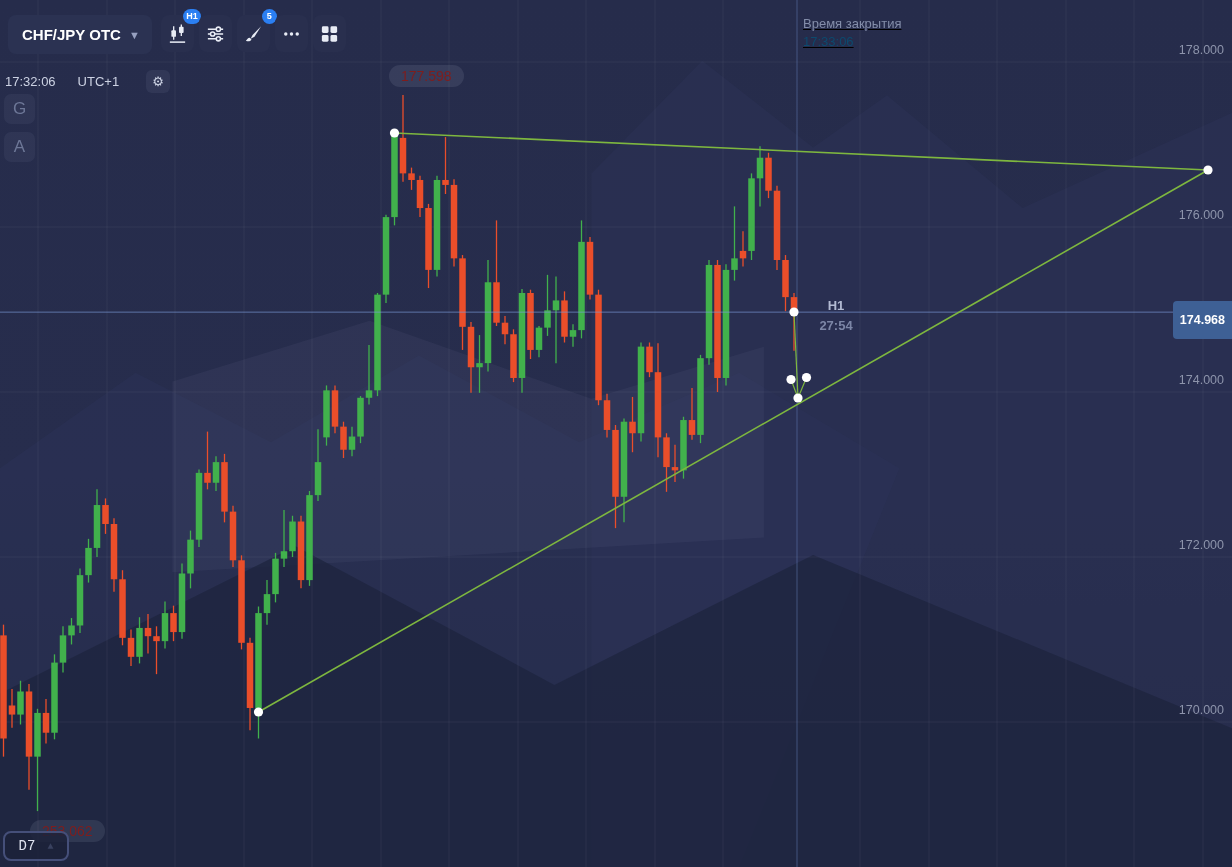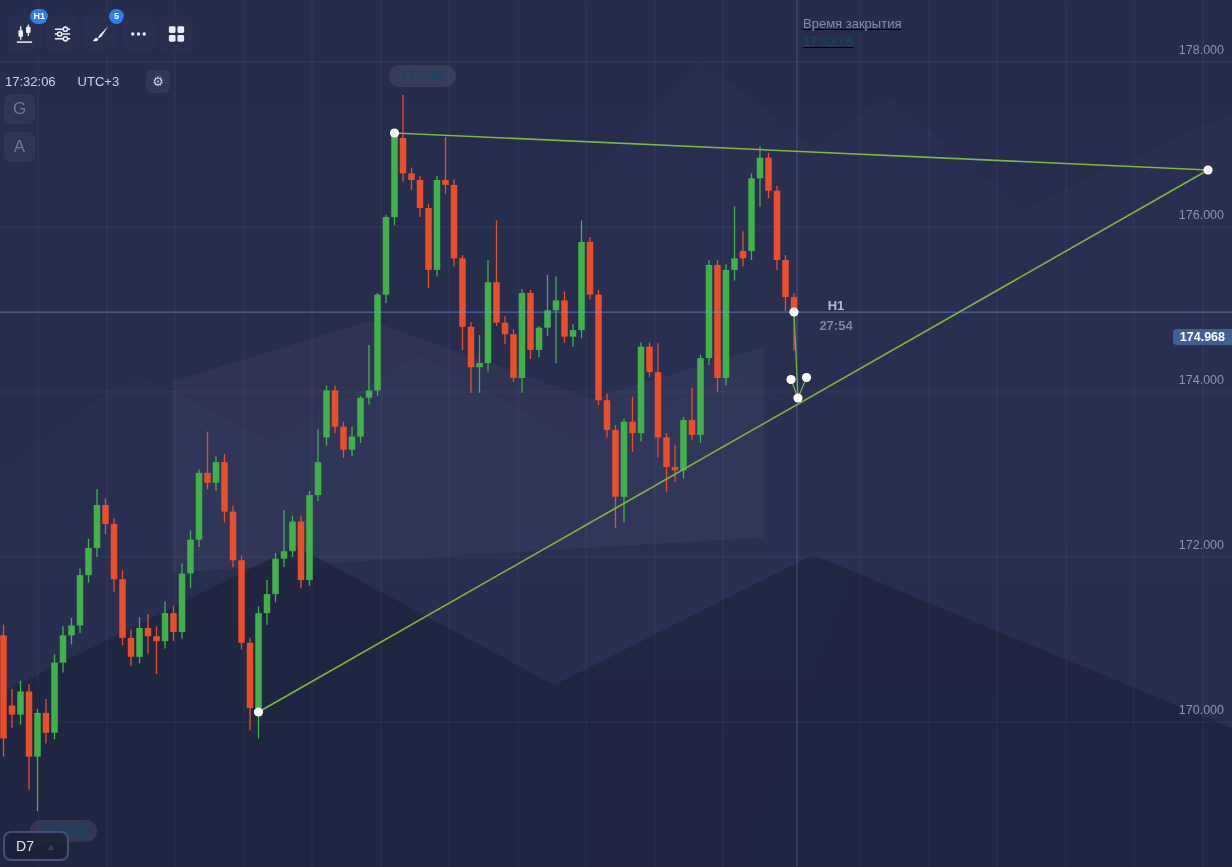--- a/index.html
+++ b/index.html
@@ -58,31 +58,31 @@
   .closing .lbl{color:#838da9;}
   .closing .tm{color:#0c4a6e;}
 
   
   .countdown{position:absolute;left:806px;top:299px;width:60px;text-align:center;z-index:9;line-height:1;}
   .countdown .tf{font-size:13px;font-weight:bold;color:#b2bad2;margin-bottom:7px;}
   .countdown .left{font-size:13px;color:#7c86a6;font-weight:bold;}
 
   
   .pill{position:absolute;z-index:8;height:22px;border-radius:11px;background:rgba(205,212,234,.10);
-    color:#0c4a6e;font-size:12px;display:flex;align-items:center;justify-content:center;padding:0 12px;}
-
-  
-  .price-badge{position:absolute;right:0;top:301px;z-index:9;height:16px;min-width:57px;
+    color:#7f1d1d;font-size:14px;display:flex;align-items:center;justify-content:center;padding:0 12px;}
+
+  
+  .price-badge{position:absolute;right:0;top:301px;z-index:9;height:38px;min-width:57px;
     background:#3e6095;border-radius:4px 0 0 4px;color:#fff;font-size:12.5px;font-weight:bold;
-    display:flex;align-items:center;justify-content:center;padding:0 7px;margin-top:28px;}
+    display:flex;align-items:center;justify-content:center;padding:0 7px;}
 
   
   .tf-btn{position:absolute;left:3px;top:831px;z-index:10;width:66px;height:30px;border-radius:8px;
     background:rgba(28,34,58,.85);border:2px solid #454f79;color:#dfe3f0;font-size:14px;
-    display:flex;align-items:center;justify-content:center;gap:12px;cursor:pointer;font-family:Liberation Sans, sans-serif;}
+    display:flex;align-items:center;justify-content:center;gap:12px;cursor:pointer;font-family:Liberation Mono, monospace;}
   .tf-btn .caret{color:#39415f;font-size:10px;}
 </style>
 </head>
 <body>
 
 <div class="mountain m1"></div>
 <div class="mountain m2"></div>
 <div class="mountain snow"></div>
 <div class="mountain m3"></div>
 
@@ -312,20 +312,24 @@
     <circle cx="806.5" cy="377.5" r="4.6" fill="#ffffff"></circle>
     <circle cx="798" cy="398" r="4.6" fill="#ffffff"></circle>
     <text x="1224" y="54" fill="#8d94ab" font-size="12.5" text-anchor="end">178.000</text>
     <text x="1224" y="219" fill="#8d94ab" font-size="12.5" text-anchor="end">176.000</text>
     <text x="1224" y="384" fill="#8d94ab" font-size="12.5" text-anchor="end">174.000</text>
     <text x="1224" y="549" fill="#8d94ab" font-size="12.5" text-anchor="end">172.000</text>
     <text x="1224" y="714" fill="#8d94ab" font-size="12.5" text-anchor="end">170.000</text>
   </svg>
 
 <div class="toolbar">
+  <button class="asset-btn">
+    <span>CHF/JPY OTC</span>
+    <span class="caret">▼</span>
+  </button>
 
   <button class="icon-btn">
     <svg width="22" height="22" viewBox="0 0 22 22">
       <line x1="7" y1="3" x2="7" y2="17" stroke="#e8ecf5" stroke-width="1.4"></line>
       <rect x="4.6" y="7" width="4.8" height="7" fill="#e8ecf5" rx="1"></rect>
       <line x1="15" y1="1" x2="15" y2="13" stroke="#e8ecf5" stroke-width="1.4"></line>
       <rect x="12.6" y="3.5" width="4.8" height="6.5" fill="#e8ecf5" rx="1"></rect>
       <line x1="3" y1="19.5" x2="19" y2="19.5" stroke="#e8ecf5" stroke-width="1.6"></line>
     </svg>
     <span class="badge">H1</span>
@@ -363,21 +367,21 @@
       <rect x="3" y="3" width="7" height="7" rx="1.5" fill="#e8ecf5"></rect>
       <rect x="12" y="3" width="7" height="7" rx="1.5" fill="#e8ecf5"></rect>
       <rect x="3" y="12" width="7" height="7" rx="1.5" fill="#e8ecf5"></rect>
       <rect x="12" y="12" width="7" height="7" rx="1.5" fill="#e8ecf5"></rect>
     </svg>
   </button>
 </div>
 
 <div class="clock">
   <span>17:32:06</span>
-  <span>UTC+3</span>
+  <span>UTC+1</span>
   <button class="gear-btn">
     <span>⚙</span>
   </button>
 </div>
 
 <button class="side-btn" style="top:94px;">G</button>
 <button class="side-btn" style="top:132px;">A</button>
 
 <div class="closing">
   <div class="lbl">Время закрытия</div>

